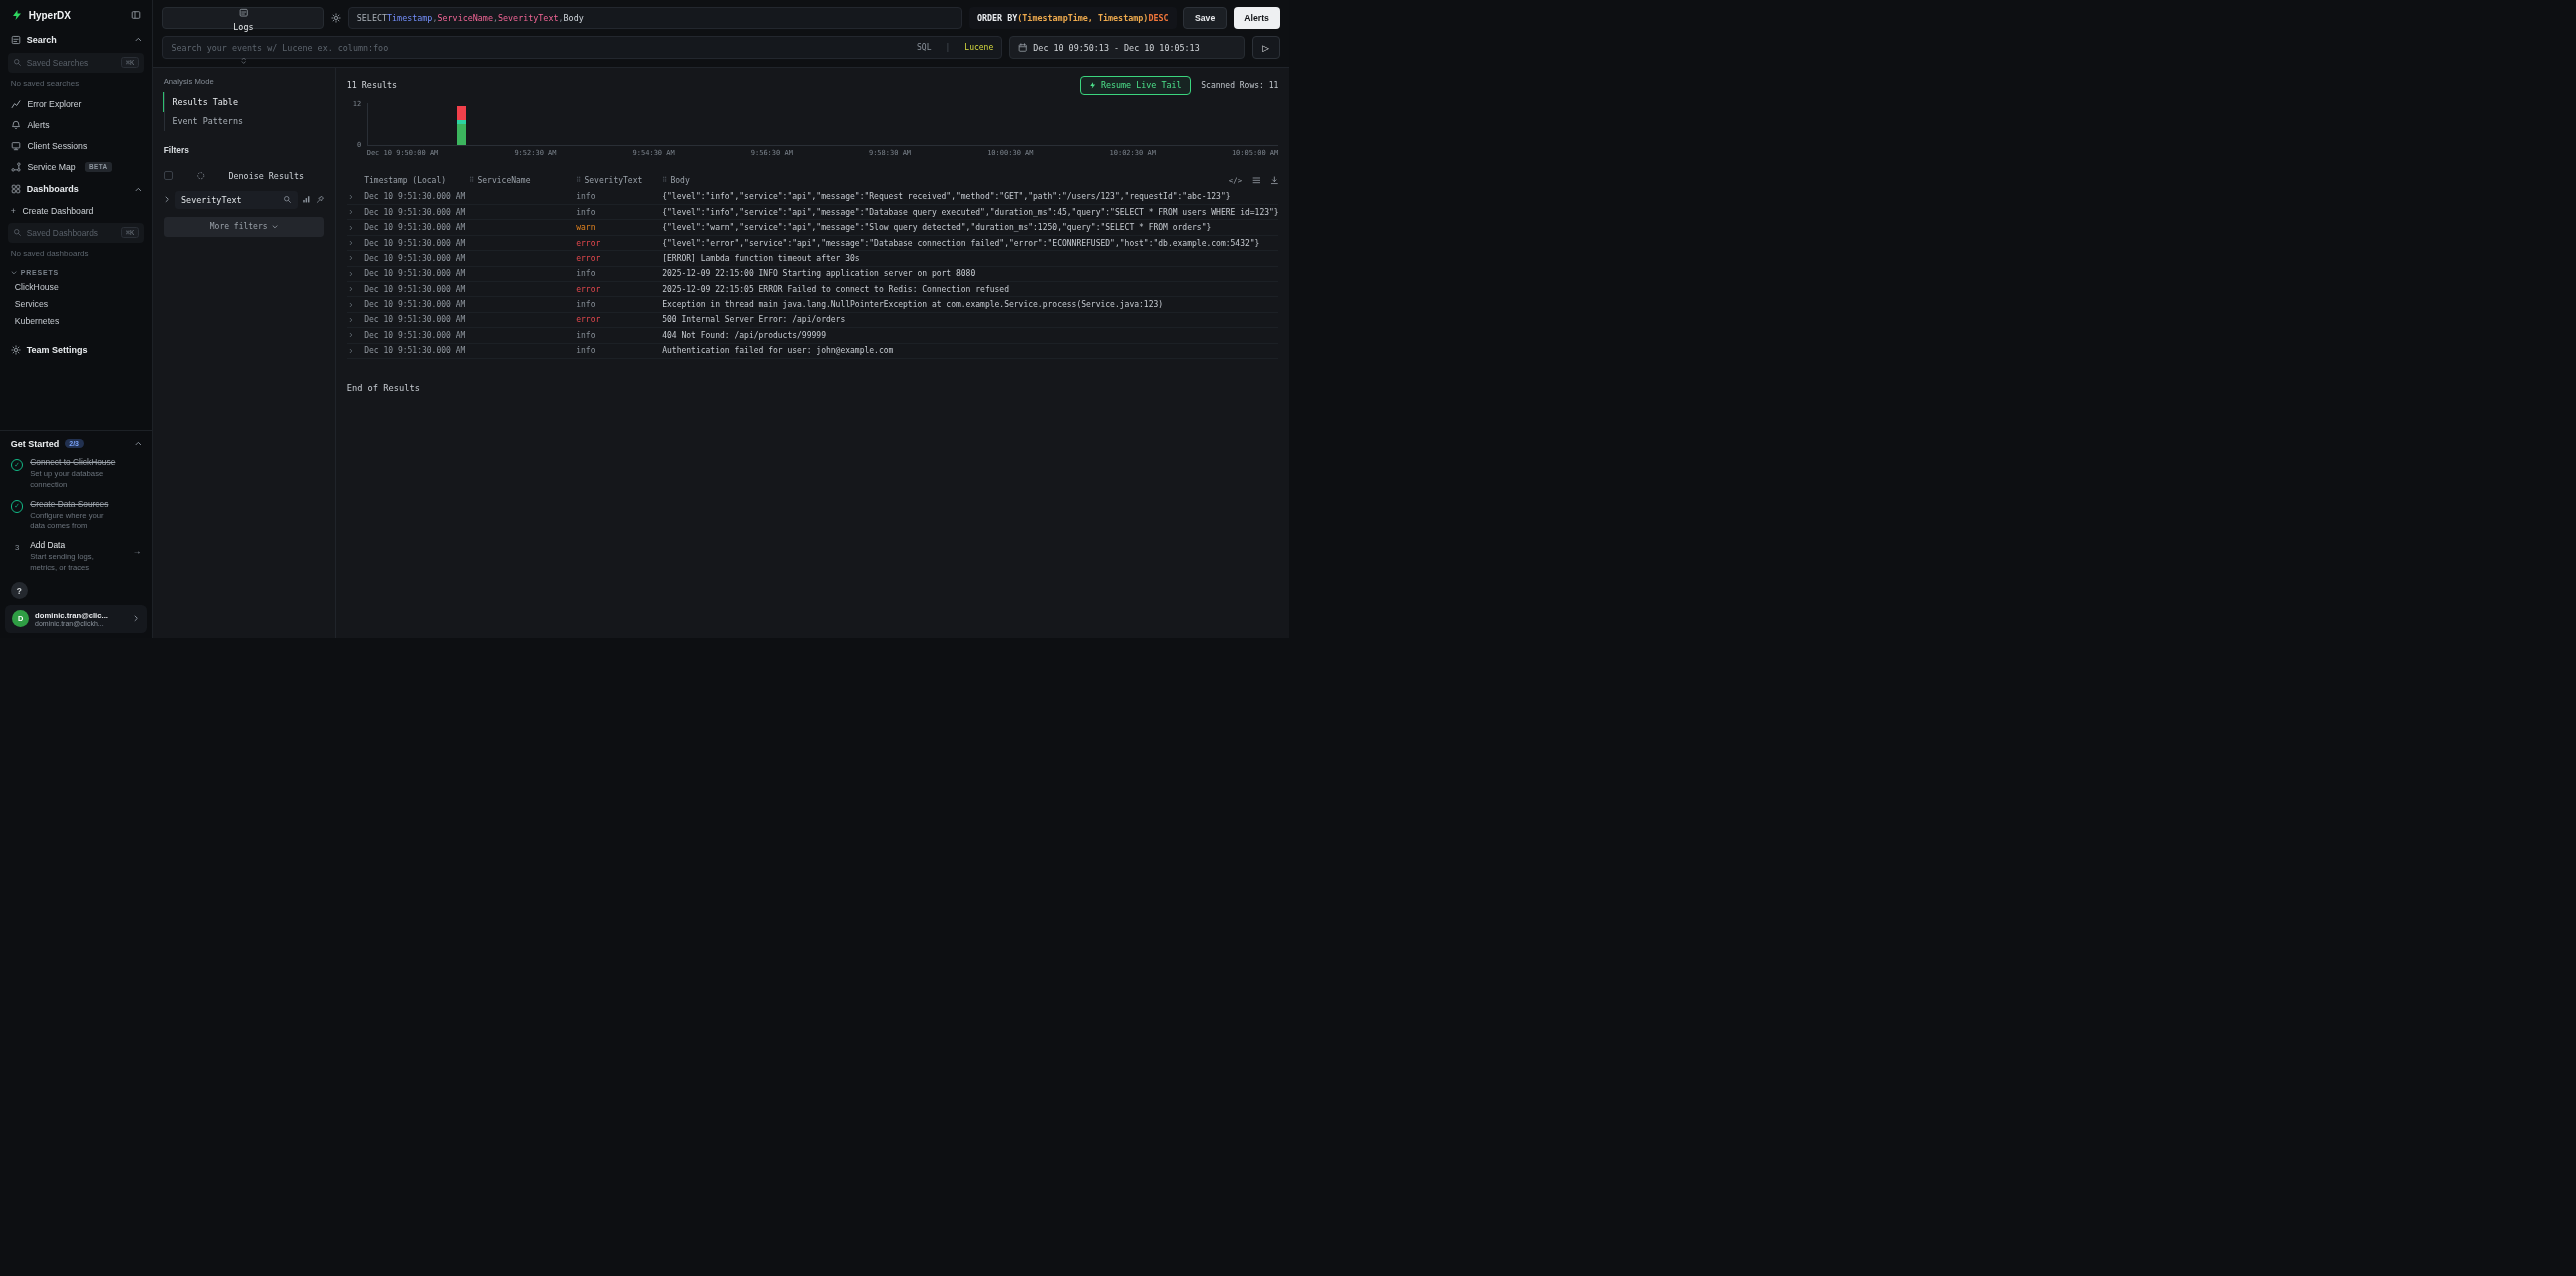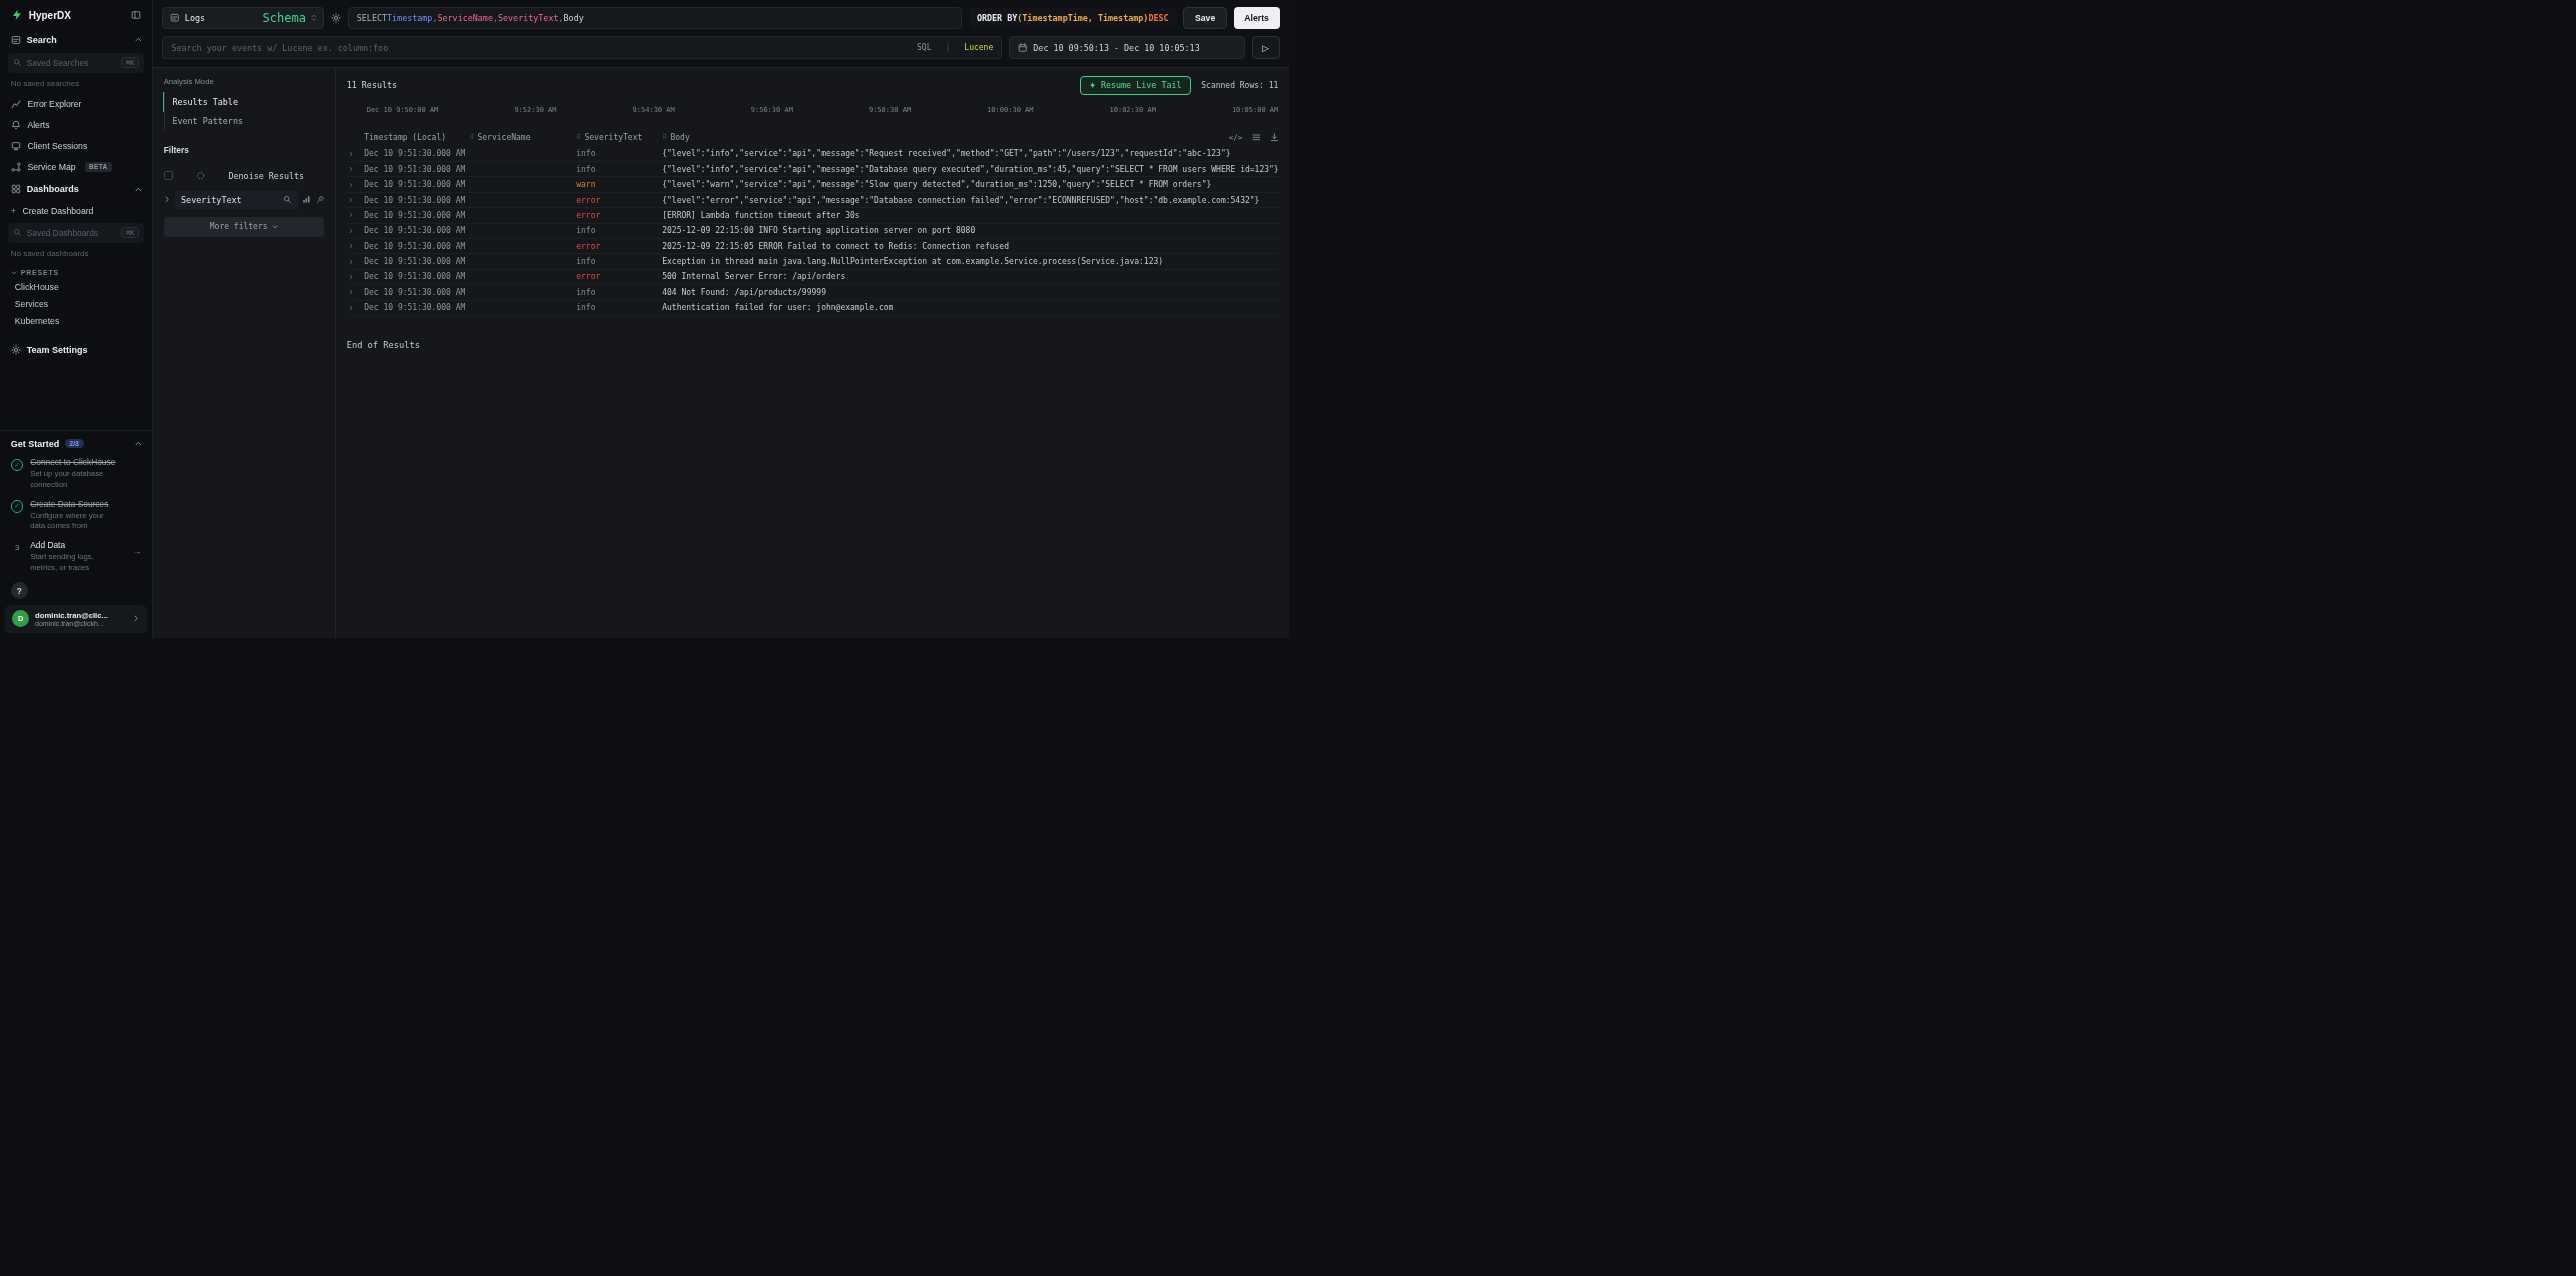--- a/index.html
+++ b/index.html
@@ -70,21 +70,21 @@
   .user-email { font-size:7px; color:#8a929b; white-space:nowrap; }
   .user-card .chev { margin-left:auto; color:#8a929b; }
 
   
   .main-col { flex:1; display:flex; flex-direction:column; min-width:0; background:#15171b; }
   .topbar { background:#0e1013; }
   .tb-row1 { height:35px; display:flex; align-items:center; gap:6.7px; padding:0 9.4px; }
   .tb-row2 { height:32px; display:flex; align-items:center; gap:6.7px; padding:0 9.4px 6.7px; }
   .source-select { width:162px; height:22px; background:#191c21; border:0.7px solid #262b31;
                    border-radius:4px; display:flex; align-items:center; gap:5.4px; padding:0 6.7px;
-                   cursor:pointer; }
+                   cursor:pointer;flex-direction:column; }
   .source-select .icon { color:#99a0a8; }
   .source-label { font-size:8.4px; color:#e7eaec; }
   .schema-label { margin-left:auto; font-size:12px; color:#3dd68c; }
   .sel-chevs { display:flex; flex-direction:column; gap:0.7px; color:#79818a; }
   .icon-btn { color:#99a0a8; cursor:pointer; display:flex; }
   .query-box { flex:1; height:22px; background:#15181d; border:0.7px solid #23272e; border-radius:4px;
                display:flex; align-items:center; padding:0 8px; font-size:8.4px;
                white-space:nowrap; overflow:hidden; cursor:text; }
   .q-keyword { color:#aab1b8; }
   .q-comma { color:#7a828b; }
@@ -579,20 +579,33 @@
                 <svg width="7.4" height="8.7" viewBox="0 0 24 24">
                   <use href="#i-bolt"></use>
                 </svg>
               </span>
             <span>Resume Live Tail</span>
           </span>
           <span class="scanned mono">Scanned Rows: 11</span>
         </div>
 
         <div class="chart">
+          <div class="chart-top">
+            <div class="y-axis mono">
+              <span class="y-max">12</span>
+              <span class="y-min">0</span>
+            </div>
+            <div class="plot">
+              <div class="bar" style="left: 9.8%;">
+                  <div style="height: 33.3333%; background: rgb(241, 64, 75);"></div>
+                  <div style="height: 8.33333%; background: rgb(46, 211, 162);"></div>
+                  <div style="height: 50%; background: rgb(60, 181, 94);"></div>
+                </div>
+            </div>
+          </div>
           <div class="x-axis mono">
               <span>Dec 10 9:50:00 AM</span>
               <span>9:52:30 AM</span>
               <span>9:54:30 AM</span>
               <span>9:56:30 AM</span>
               <span>9:58:30 AM</span>
               <span>10:00:30 AM</span>
               <span>10:02:30 AM</span>
               <span>10:05:00 AM</span>
             </div>

